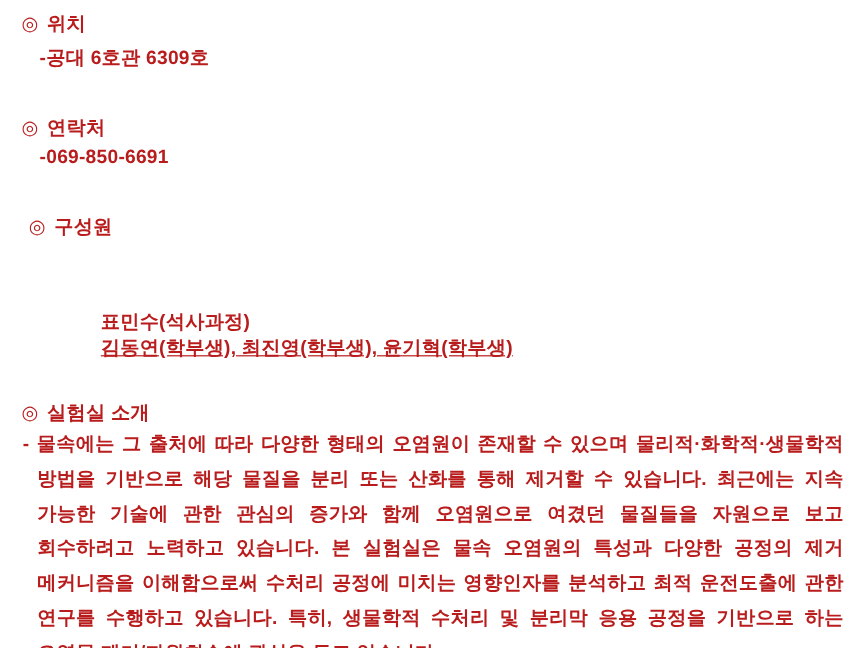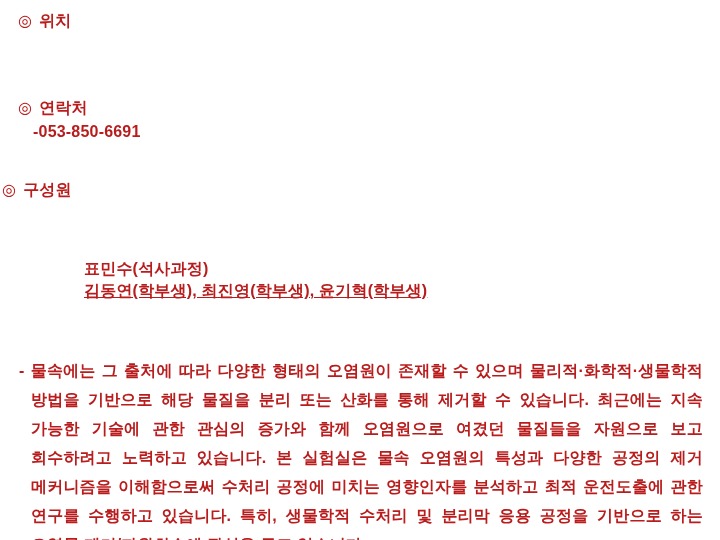--- a/index.html
+++ b/index.html
@@ -50,29 +50,33 @@
   }
 </style>
 </head>
 <body>
 
 <div class="page" style="background: rgb(255, 255, 255); color: #b91c1c;">
 
   <div class="line header" style="left:18px; top:11px;">
     <span class="bullet">◎</span><span class="title">위치</span>
   </div>
+  <div class="line" style="left:33px; top:39px;">-공대 6호관 6309호</div>
 
   <div class="line header" style="left:18px; top:98px;">
     <span class="bullet">◎</span><span class="title">연락처</span>
   </div>
-  <div class="line" style="left:33px; top:122px;">-053-850-6691</div>
+  <div class="line" style="left:33px; top:122px;">-069-850-6691</div>
 
-  <div class="line header" style="left:2px; top:180px;">
+  <div class="line header" style="left:24px; top:180px;">
     <span class="bullet">◎</span><span class="title">구성원</span>
   </div>
   <div class="line" style="left:84px; top:259px;text-align:center;">표민수(석사과정)</div>
   <div class="line" style="left:84px; top:281px;text-decoration:underline;">김동연(학부생), 최진영(학부생), 윤기혁(학부생)</div>
 
+  <div class="line header" style="left:18px; top:335px;">
+    <span class="bullet">◎</span><span class="title">실험실 소개</span>
+  </div>
   <div class="paragraph">
     <span>-</span> <span>물속에는 그 출처에 따라 다양한 형태의 오염원이 존재할 수 있으며 물리적·화학적·생물학적 방법을 기반으로 해당 물질을 분리 또는 산화를 통해 제거할 수 있습니다. 최근에는 지속 가능한 기술에 관한 관심의 증가와 함께 오염원으로 여겼던 물질들을 자원으로 보고 회수하려고 노력하고 있습니다. 본 실험실은 물속 오염원의 특성과 다양한 공정의 제거 메커니즘을 이해함으로써 수처리 공정에 미치는 영향인자를 분석하고 최적 운전도출에 관한 연구를 수행하고 있습니다. 특히, 생물학적 수처리 및 분리막 응용 공정을 기반으로 하는 오염물 제거/자원회수에 관심을 두고 있습니다.</span>
   </div>
 
 </div>
 
 </body></html>

